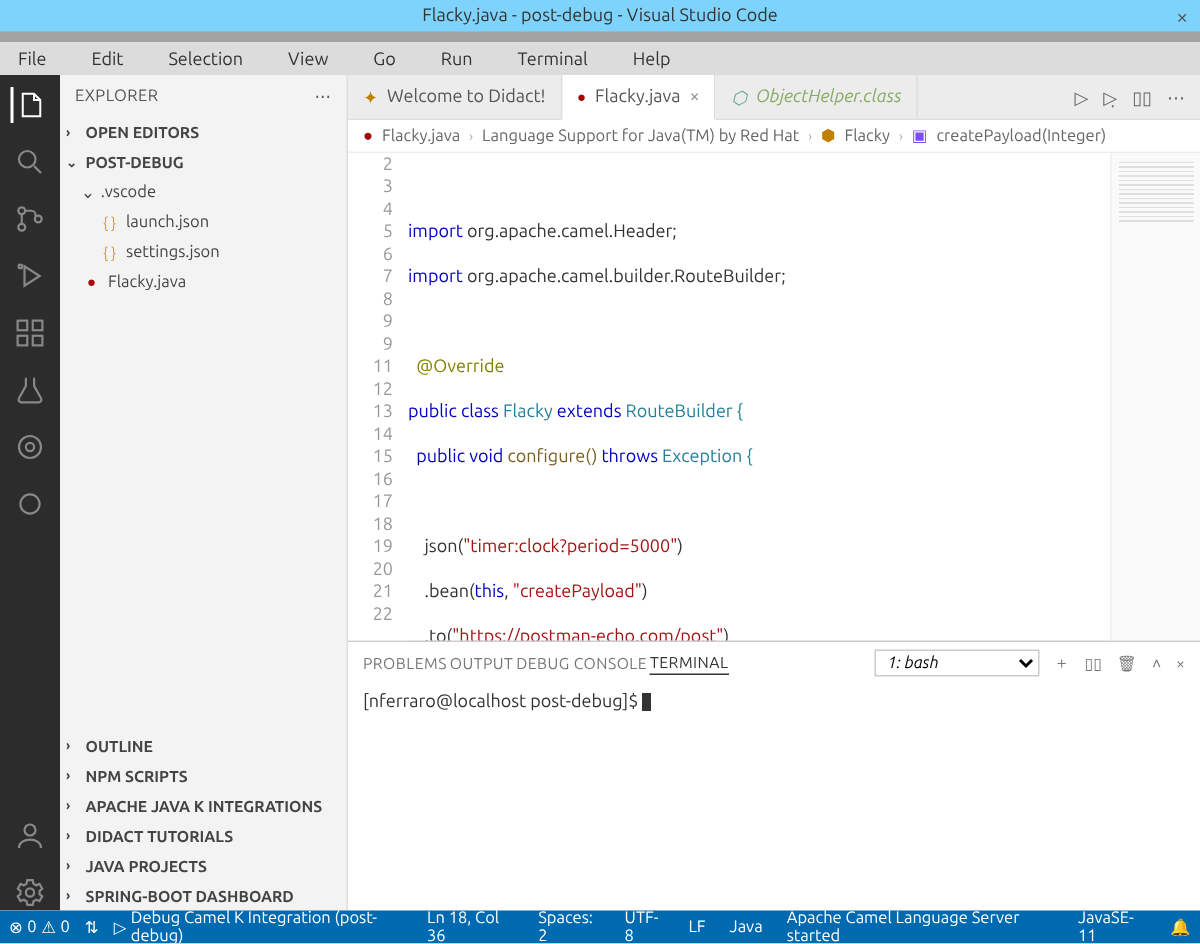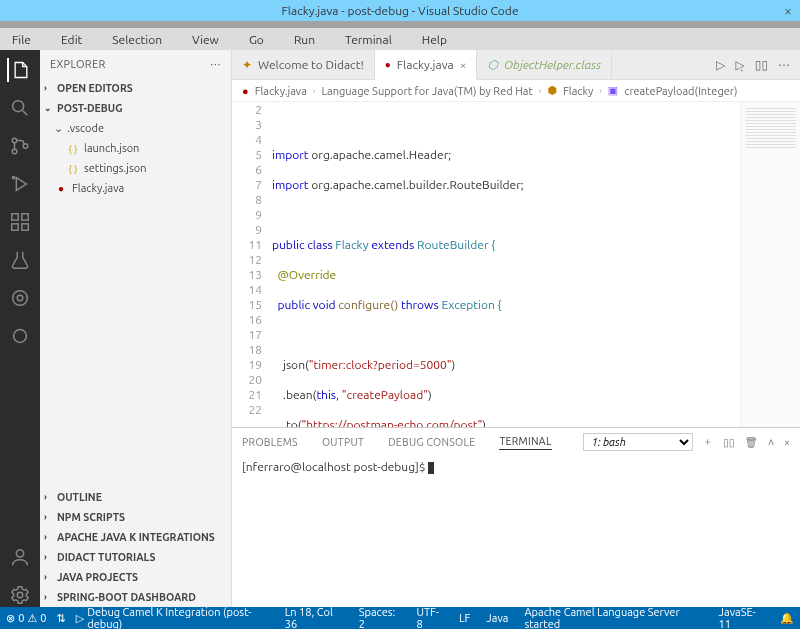--- a/index.html
+++ b/index.html
@@ -39,21 +39,21 @@
 .code { flex: 1; white-space: pre; color: #333; position: relative; }
 .code .ln { height: 15px; }
 .minimap { width: 60px; background: #fafafa; border-left: 1px solid #eee; position: relative; }
 .minimap .mm { position: absolute; top: 6px; right: 4px; width: 50px; height: 40px; background: repeating-linear-gradient(#ccc, #ccc 1px, transparent 1px, transparent 3px); opacity: .6; }
 .tok-kw { color: #0000c0; }
 .tok-type { color: #267f99; }
 .tok-str { color: #a31515; }
 .tok-ann { color: #808000; }
 .tok-meth { color: #795e26; }
 .panel { height: 180px; border-top: 1px solid #ccc; display: flex; flex-direction: column; background: #fff; }
-.panel-tabs { height: 28px; display: flex; align-items: center; gap: 24px; padding: 0 10px; font-size: 10.5px; color: #777; }
+.panel-tabs { height: 28px; display: flex; align-items: center; gap: 2px; padding: 0 10px; font-size: 10.5px; color: #777; }
 .panel-tabs .pt { letter-spacing: .3px; cursor: pointer; }
 .panel-tabs .pt.active { color: #333; border-bottom: 1px solid #333; padding-bottom: 2px; }
 .panel-tabs .right { margin-left: auto; display: flex; align-items: center; gap: 10px; }
 .panel-tabs select { font-size: 11px; padding: 1px 4px; border: 1px solid #ccc; background: #fff; width: 110px; font-style: italic; }
 .terminal { flex: 1; font-family: "Consolas", monospace; font-size: 12px; padding: 4px 10px; color: #333; }
 .terminal .cursor { display: inline-block; width: 6px; height: 12px; background: #333; vertical-align: text-bottom; }
 .statusbar { height: 22px; background: #006ab1; color: #fff; display: flex; align-items: center; font-size: 11px; padding: 0 6px; gap: 10px; }
 .statusbar .sb-item { display: flex; align-items: center; gap: 3px; cursor: pointer; }
 .statusbar .sb-right { margin-left: auto; display: flex; gap: 16px; }
 .sidebar .bottom-sections { margin-top: auto; }
@@ -265,22 +265,22 @@
             <div>19</div>
             <div>20</div>
             <div>21</div>
             <div>22</div>
       </div>
       <div class="code">
 <div class="ln"><span></span></div>
 <div class="ln"><span class="tok-kw">import</span><span> org.apache.camel.Header;</span></div>
 <div class="ln"><span class="tok-kw">import</span><span> org.apache.camel.builder.RouteBuilder;</span></div>
 <div class="ln"><span></span></div>
+<div class="ln"><span class="tok-ann">  @Override</span></div>
 <div class="ln"><span class="tok-kw">public class</span><span class="tok-type"> Flacky </span><span class="tok-kw">extends</span><span class="tok-type"> RouteBuilder {</span></div>
-<div class="ln"><span class="tok-ann">  @Override</span></div>
 <div class="ln"><span class="tok-kw">  public void</span><span class="tok-meth"> configure() </span><span class="tok-kw">throws</span><span class="tok-type"> Exception {</span></div>
 <div class="ln"><span></span></div>
 <div class="ln"><span>    json(</span><span class="tok-str">"timer:clock?period=5000"</span><span>)</span></div>
 <div class="ln"><span>    .bean(</span><span class="tok-kw">this</span><span>, </span><span class="tok-str">"createPayload"</span><span>)</span></div>
 <div class="ln"><span>    .to(</span><span class="tok-str">"https://postman-echo.com/post"</span><span>)</span></div>
 
 
 
 
 

